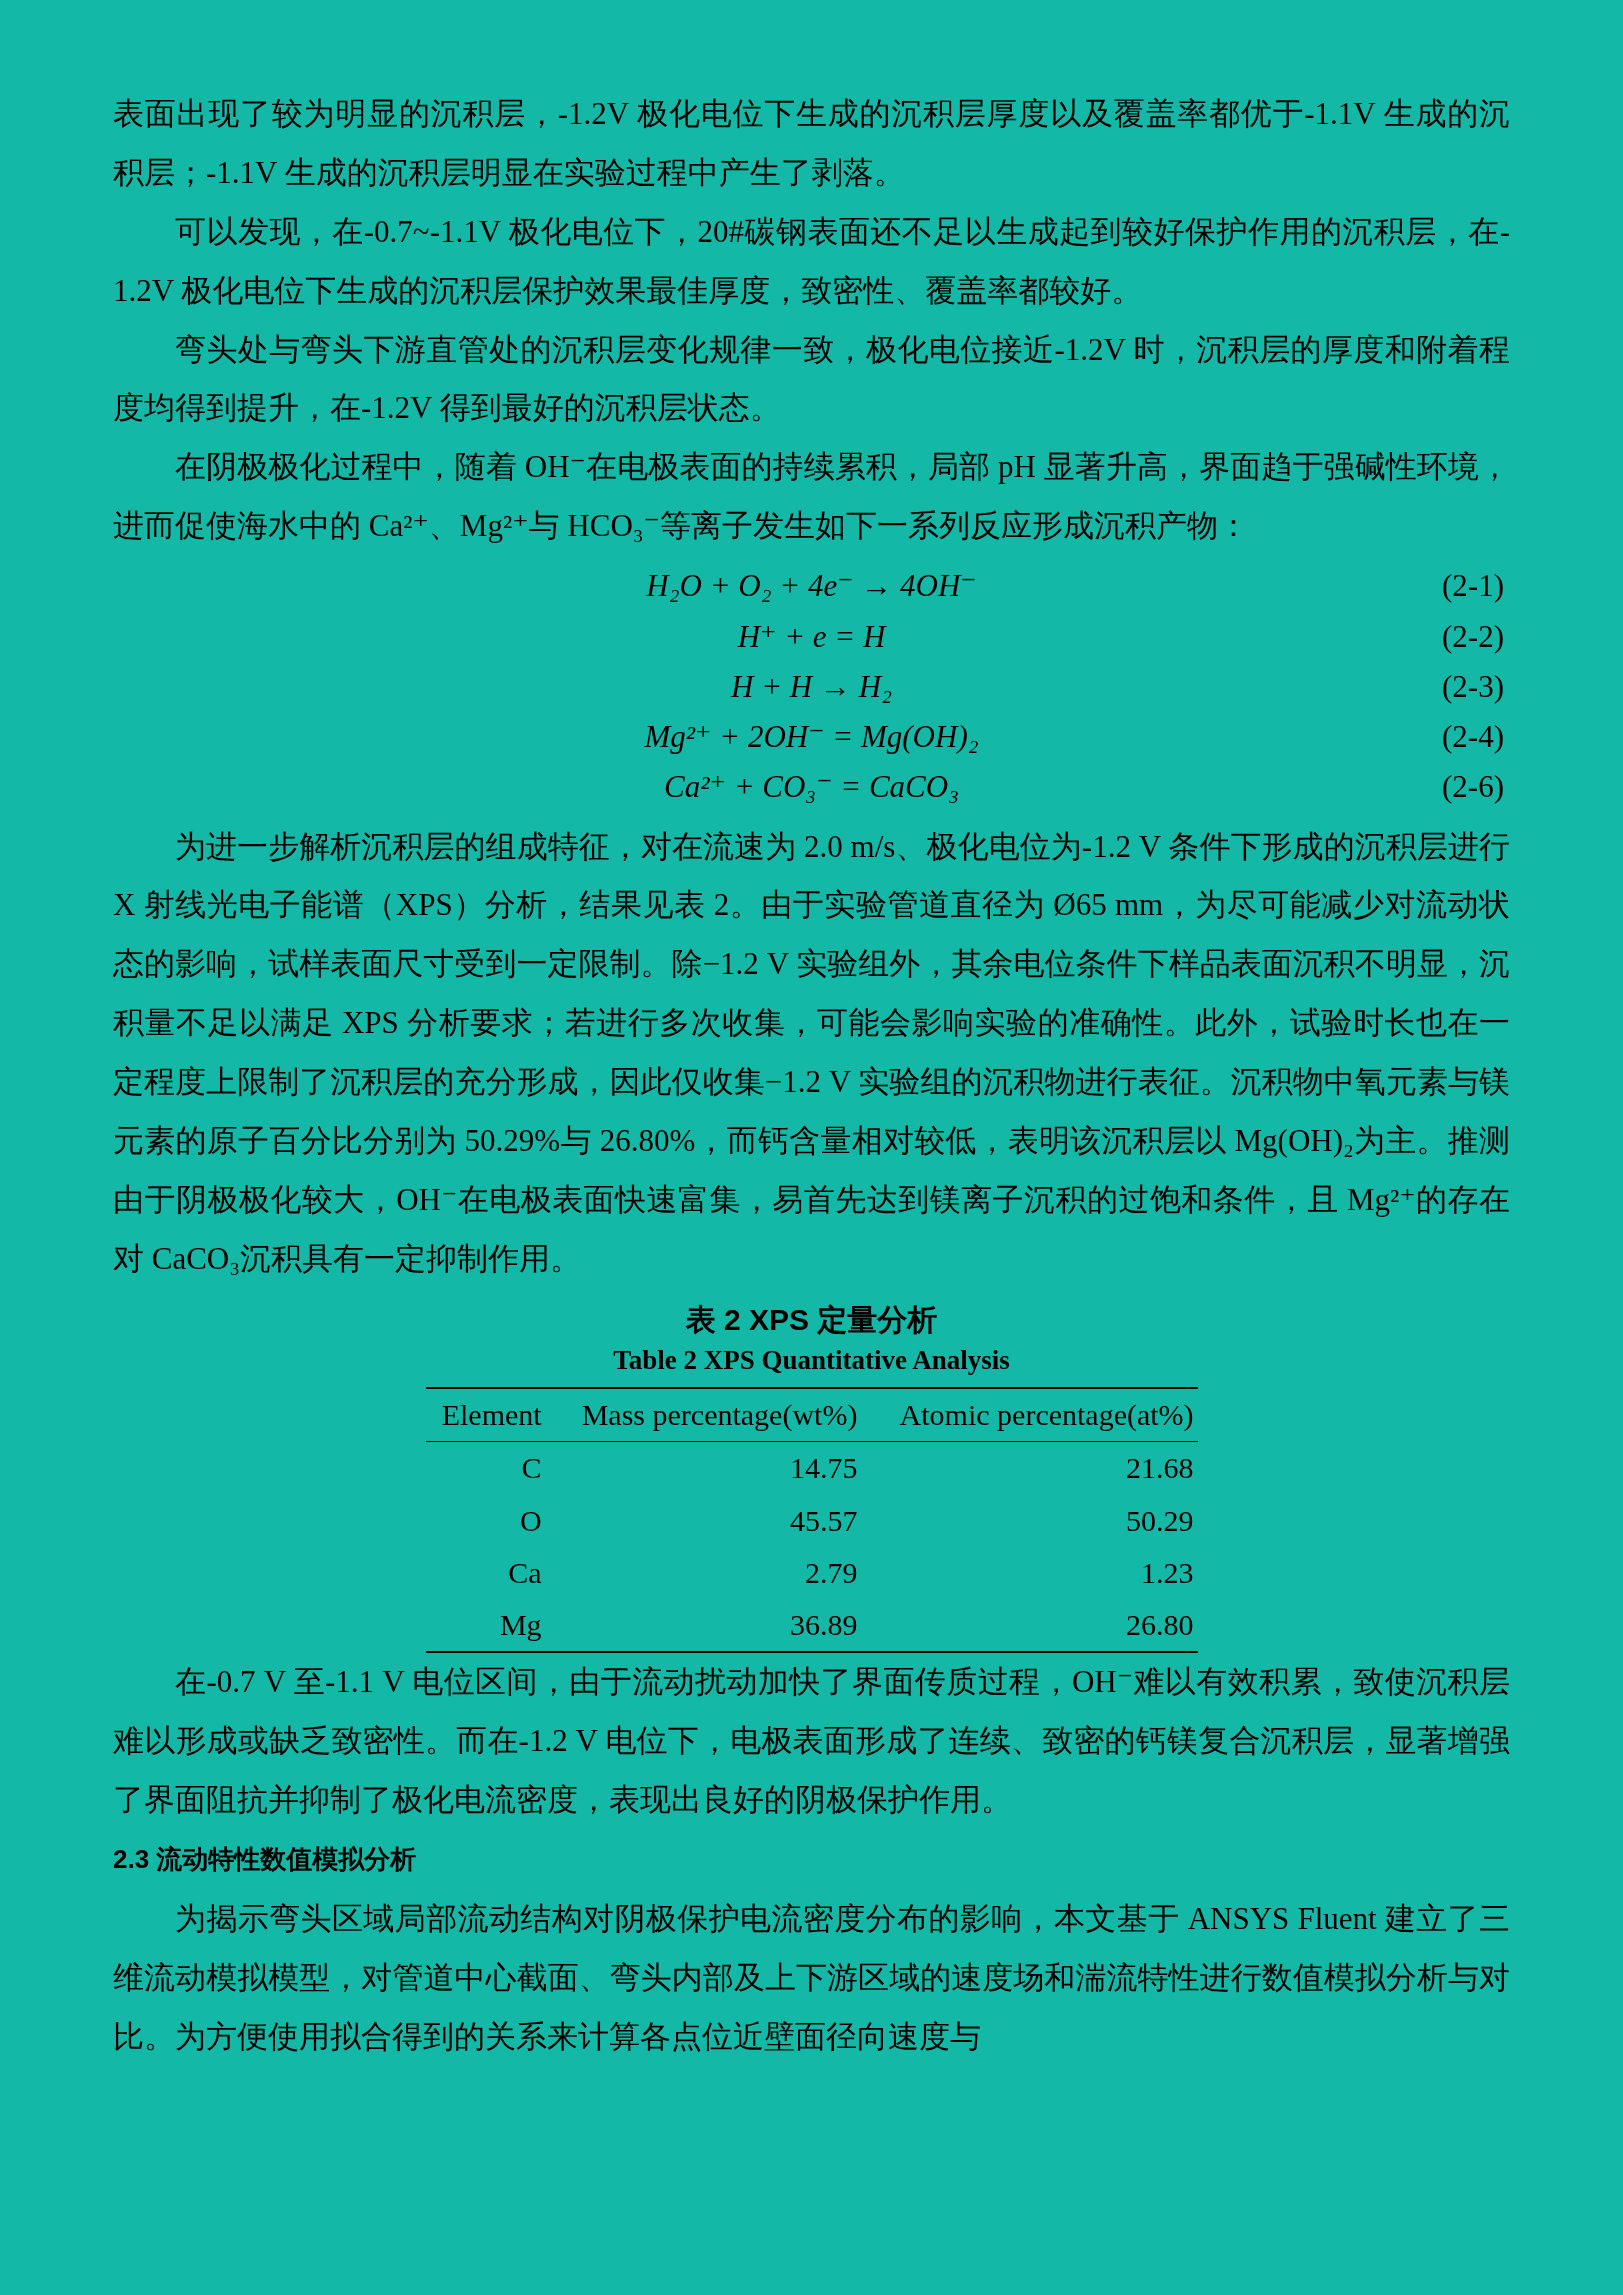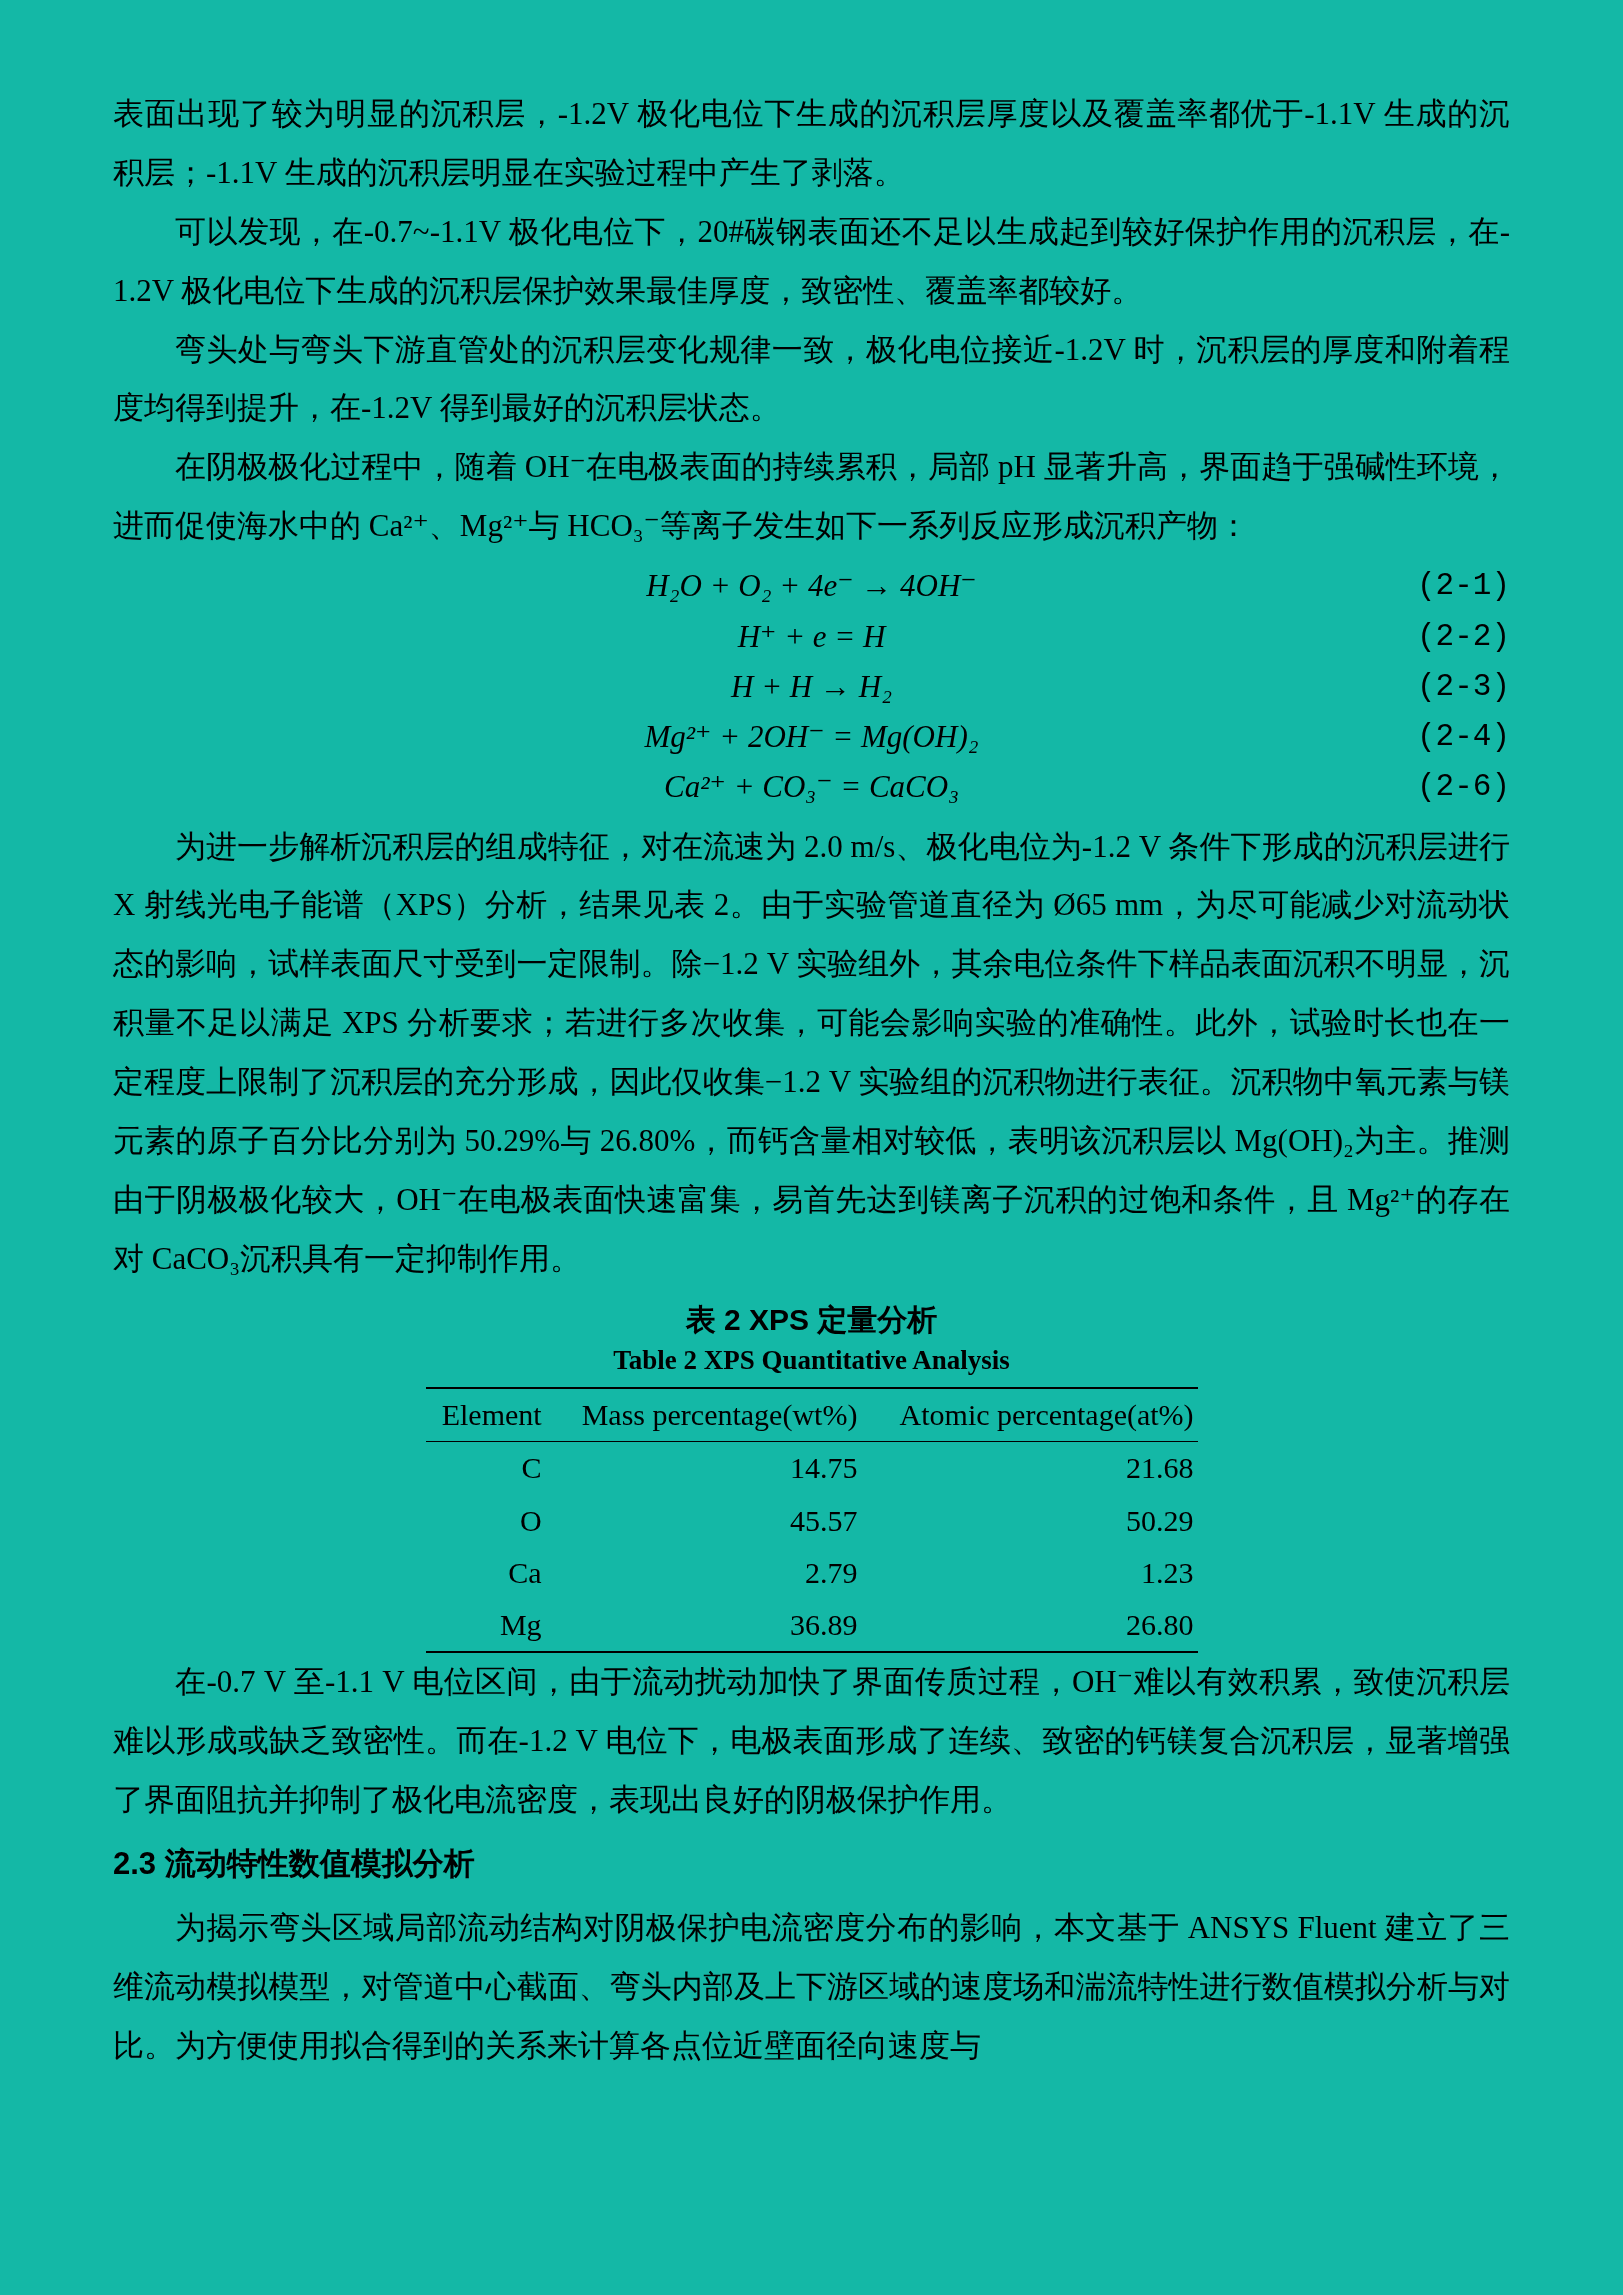--- a/index.html
+++ b/index.html
@@ -36,24 +36,23 @@
     position: relative;
     text-align: center;
     line-height: 1.62;
   }
   .eq-formula {
     font-style: italic;
     font-family: "Liberation Serif", "DejaVu Serif", serif;
   }
   .eq-num {
     position: absolute;
-    right: 0;
+    right: 6px;
     top: 0;
     font-style: normal;
-    font-family: Liberation Mono, monospace;
   }
   .caption {
     text-align: center;
     font-weight: bold;
     line-height: 1.45;
   }
   .caption.zh {
     margin-top: 9.2px;
     font-family: "Liberation Sans", "DejaVu Sans", sans-serif;
     font-size: 30px;
@@ -78,21 +77,21 @@
   }
   table.xps-table th,
   table.xps-table td {
     font-weight: normal;
     text-align: right;
     padding: 5.9px 3.9px;
     line-height: 1.35;
   }
   .section-heading {
     margin: 5.2px 0 5.2px 0;
-    font-size: 31px;
+    font-size: 26px;
     font-weight: bold;
     font-family: "Liberation Sans", "DejaVu Sans", sans-serif;
     line-height: 1.9;
   }
 </style>
 </head>
 <body>
 
 <div class="page">
 

